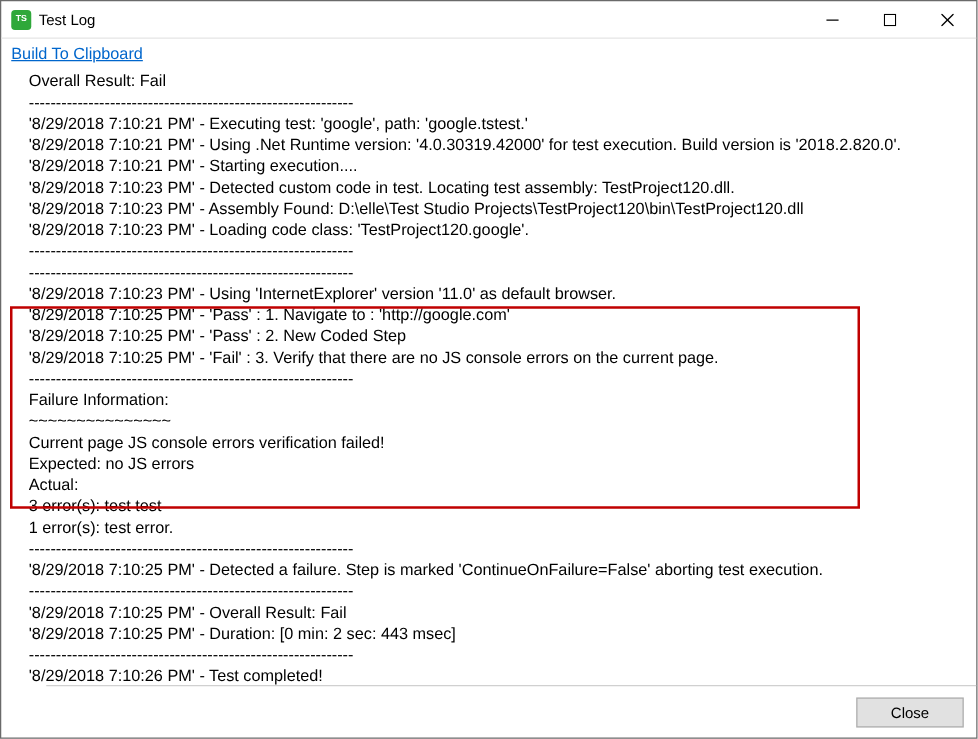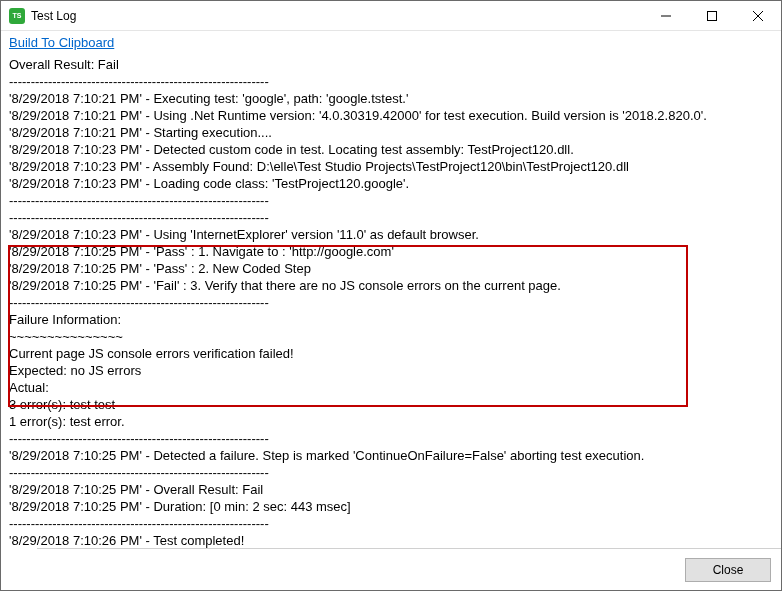--- a/index.html
+++ b/index.html
@@ -78,20 +78,21 @@
       padding: 4px 8px 8px 8px;
       overflow: hidden;
       position: relative;
     }
     .logblock {
       font-size: 13px;
       line-height: 17px;
       white-space: pre;
       overflow: hidden;
       color: #000;
+      margin-left: 14px;
     }
     .logline {
       white-space: nowrap;
       overflow: hidden;
       text-overflow: clip;
     }
     .highlight-box {
       position: absolute;
       border: 2px solid #c00000;
       pointer-events: none;

